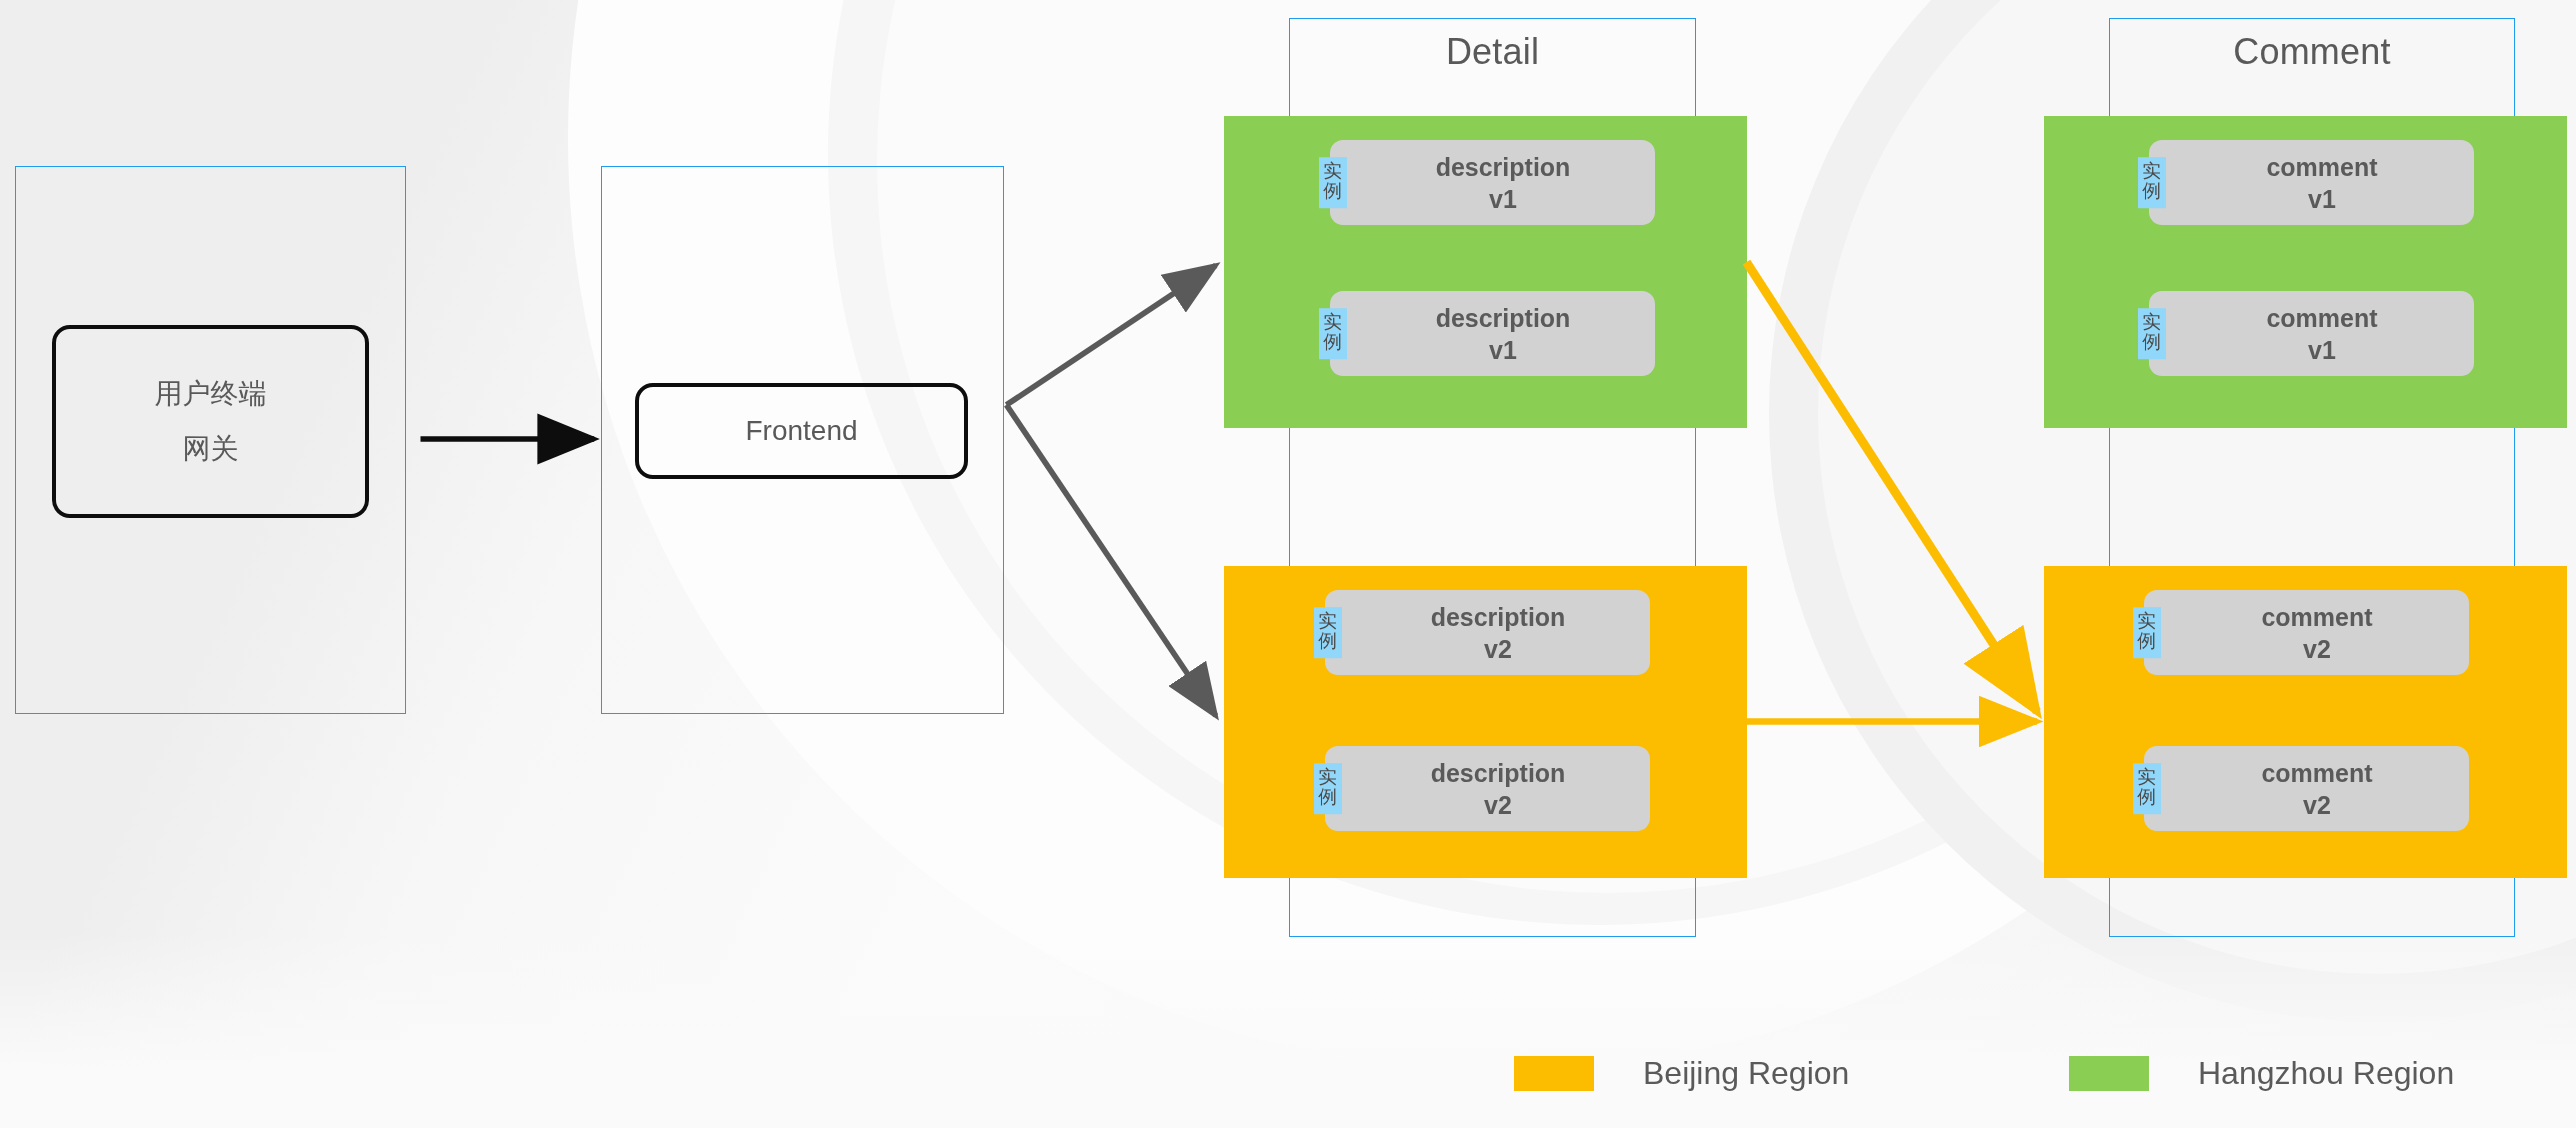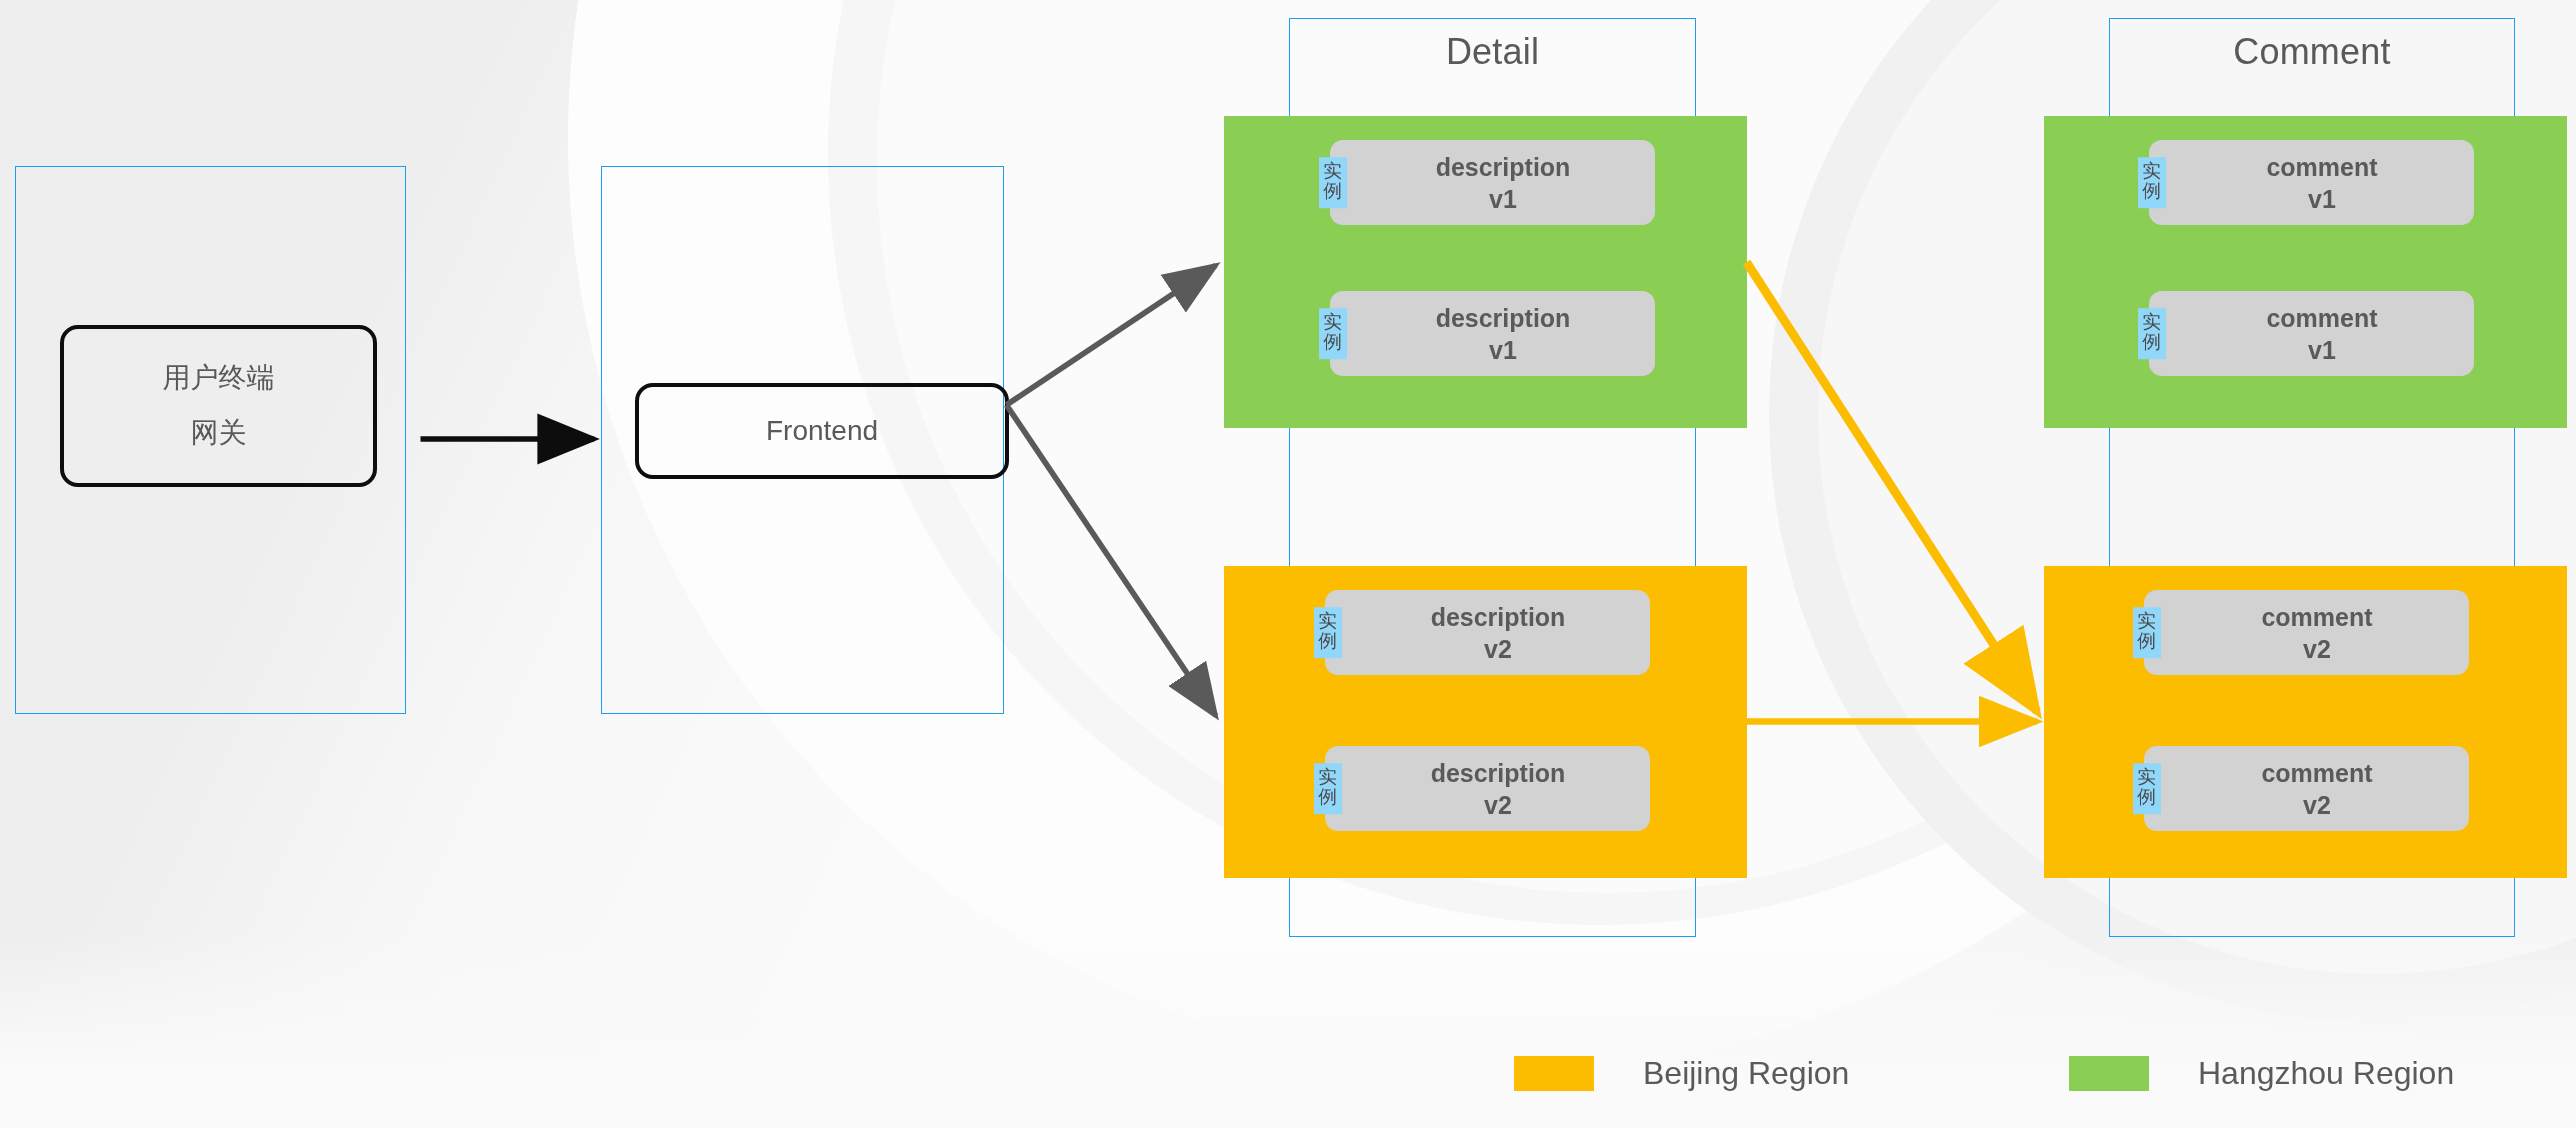--- a/index.html
+++ b/index.html
@@ -189,28 +189,28 @@
   <div class="bg-base"></div>
   <div class="bg-swoosh-1"></div>
   <div class="bg-swoosh-2"></div>
   <div class="bg-swoosh-3"></div>
   <div class="bg-swoosh-4"></div>
   <div class="bg-swoosh-5"></div>
   <div class="bg-fade-bottom"></div>
 
   <div class="group-box" style="left:14.6px; top:166px; width:391px; height:548px;"></div>
 
-  <div class="node" style="left:60px; top:325px; width:317px; height:162px;text-align:center;">
+  <div class="node" style="left:52px; top:325px; width:317px; height:193px;text-align:center;">
     <span class="node-line">用户终端</span>
     <span class="node-line">网关</span>
   </div>
 
   <div class="group-box" style="left:601px; top:166px; width:403px; height:548px;"></div>
 
-  <div class="node" style="left:635px; top:383px; width:374px; height:96px;">
+  <div class="node" style="left:635px; top:383px; width:333px; height:96px;">
     <span class="node-line">Frontend</span>
   </div>
 
   <div class="group-box" style="left:1289px; top:18px; width:407px; height:919px;"></div>
   <div class="group-title" style="left:1289px; top:31px; width:407px;">Detail</div>
 
   <div class="region green" style="left:1224px; top:116px; width:523px; height:312px;"></div>
 
   <div class="inst-card" style="left:1330px; top:140px; width:325px; height:85px;">
     <div class="inst-badge">

